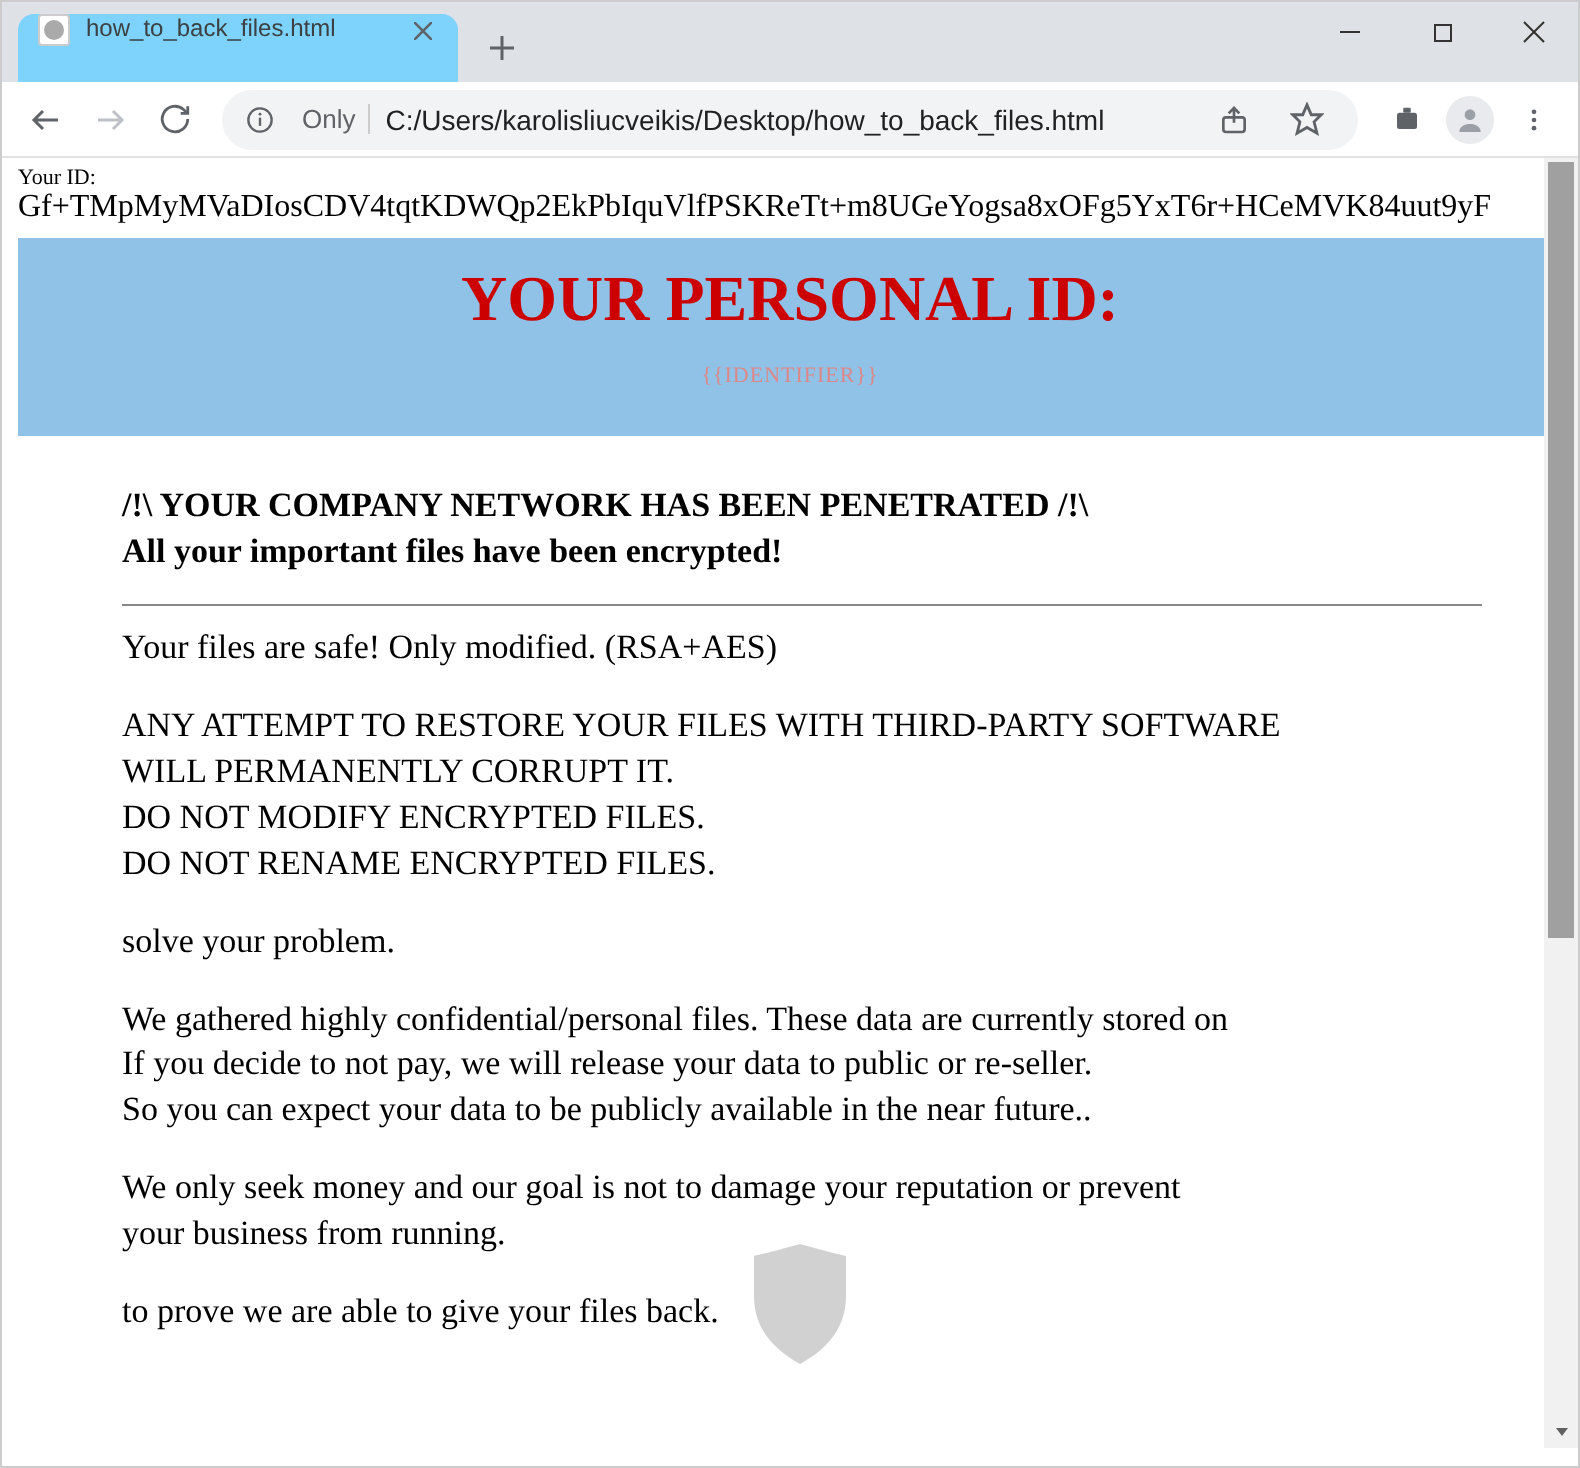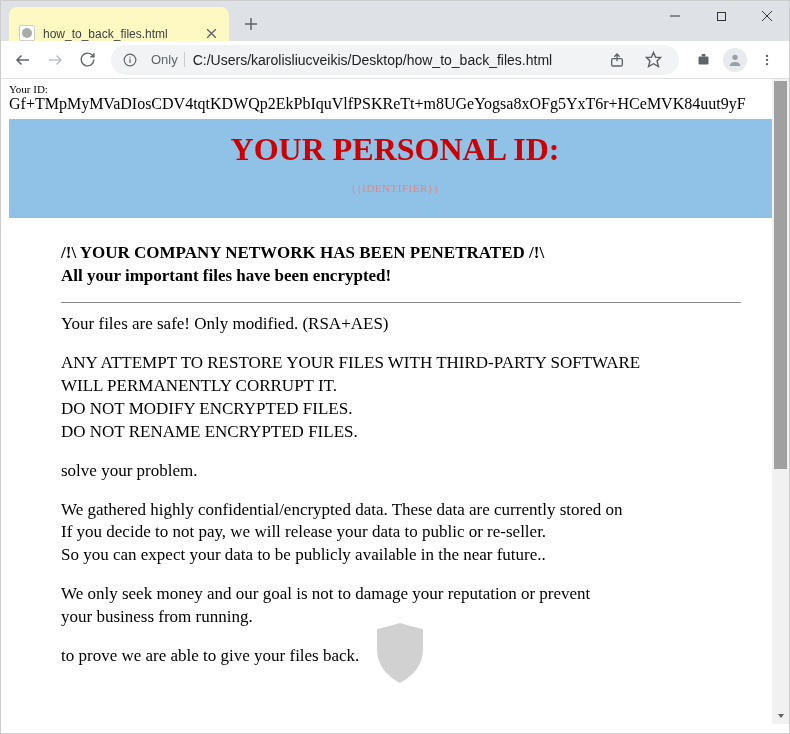--- a/index.html
+++ b/index.html
@@ -5,21 +5,21 @@
 * { margin: 0; padding: 0; box-sizing: border-box; }
 body { font-family: Arial, sans-serif; width: 790px; height: 734px; overflow: hidden; background: #fff; border: 1px solid #ccc; }
 
 
 .window-controls { position: absolute; top: 0; right: 0; display: flex; height: 32px; }
 .window-controls > div { width: 46px; display: flex; align-items: center; justify-content: center; cursor: default; }
 .window-controls svg { stroke: #333; fill: none; stroke-width: 1; }
 
 
 .tab-strip { height: 40px; background: #dee1e6; display: flex; align-items: flex-end; padding-left: 8px; padding-top: 8px; }
-.tab { background: #fef9c3; border-radius: 8px 8px 0 0; height: 34px; display: flex; align-items: flex-end; padding: 0 10px; min-width: 220px; position: relative; }
+.tab { background: #7dd3fc; border-radius: 8px 8px 0 0; height: 34px; display: flex; align-items: flex-start; padding: 0 10px; min-width: 220px; position: relative; }
 .tab-favicon { width: 16px; height: 16px; background: #fff; border: 1px solid #ccc; border-radius: 2px; margin-right: 8px; display: flex; align-items: center; justify-content: center; }
 .tab-favicon::after { content: ''; width: 10px; height: 10px; background: #aaa; border-radius: 50%; }
 .tab-title { font-size: 12px; color: #3c4043; flex: 1; white-space: nowrap; overflow: hidden; text-overflow: ellipsis; }
 .tab-close { width: 16px; height: 16px; display: flex; align-items: center; justify-content: center; margin-left: 6px; }
 .new-tab { width: 28px; height: 28px; display: flex; align-items: center; justify-content: center; margin-left: 8px; margin-bottom: 3px; }
 
 
 .toolbar { height: 38px; background: #fff; border-bottom: 1px solid #e0e0e0; display: flex; align-items: center; padding: 0 8px; gap: 4px; }
 .nav-btn { width: 28px; height: 28px; display: flex; align-items: center; justify-content: center; border-radius: 50%; }
 .nav-btn svg { stroke: #5f6368; fill: none; stroke-width: 2; }
@@ -180,21 +180,21 @@
         <div class="para">
           <p>ANY ATTEMPT TO RESTORE YOUR FILES WITH THIRD-PARTY SOFTWARE</p>
           <p>WILL PERMANENTLY CORRUPT IT.</p>
           <p>DO NOT MODIFY ENCRYPTED FILES.</p>
           <p>DO NOT RENAME ENCRYPTED FILES.</p>
         </div>
         <div class="para">
           <p>solve your problem.</p>
         </div>
         <div class="para">
-          <p>We gathered highly confidential/encrypted data. These data are currently stored on</p>
+          <p>We gathered highly confidential/personal files. These data are currently stored on</p>
           <p>If you decide to not pay, we will release your data to public or re-seller.</p>
           <p>So you can expect your data to be publicly available in the near future..</p>
         </div>
         <div class="para">
           <p>We only seek money and our goal is not to damage your reputation or prevent</p>
           <p>your business from running.</p>
         </div>
         <div class="para">
           <p>to prove we are able to give your files back.</p>
         </div>

